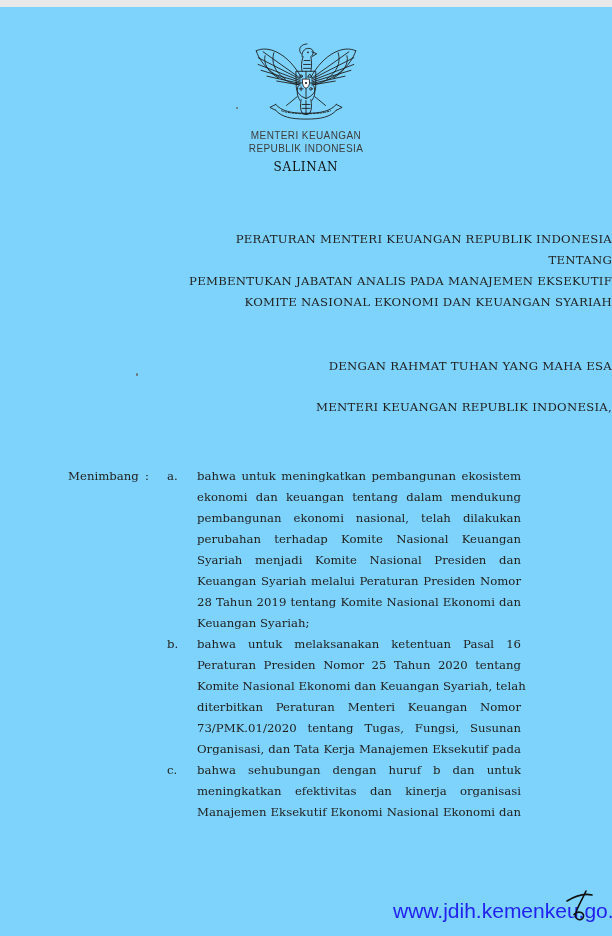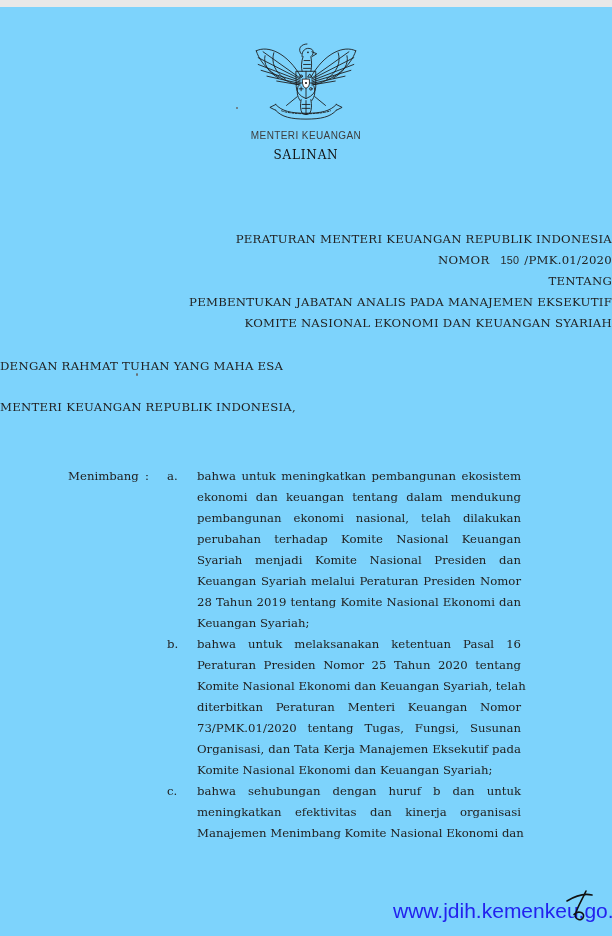--- a/index.html
+++ b/index.html
@@ -34,21 +34,21 @@
     letter-spacing:0.25px; color:#222;
   }
   .nomor-num {
     font-family:"Liberation Sans", sans-serif;
     font-size:10.8px;
     margin:0 5px 0 11px;
     color:#2a2a2a;
   }
   .center-line {
     position:absolute; left:0; right:0;
-    text-align:left;
+    text-align:right;
     font-size:11.7px; line-height:21px;
     letter-spacing:0.25px; color:#222;
   }
   .invocation { top:349px; }
   .authority  { top:390px; }
   
   .body-block {
     position:absolute; top:459px; left:68px; width:456px;
     font-size:11.7px; line-height:21px; color:#222;
   }
@@ -138,32 +138,30 @@
 
         <path d="M24,63 C30,70 40,72 55,72 C70,72 80,70 86,63"></path>
         <path d="M24,69 C30,76 40,78 55,78 C70,78 80,76 86,69"></path>
         <path d="M24,63 L18,66 L24,69"></path>
         <path d="M86,63 L92,66 L86,69"></path>
         <path d="M30,69.5 C40,73.5 70,73.5 80,69.5" stroke-dasharray="2,1.6"></path>
       </g>
     </svg>
     <div class="ministry-block">
       <div class="ministry">MENTERI KEUANGAN</div>
+      <div class="ministry">REPUBLIK INDONESIA</div>
     </div>
     <div class="salinan">SALINAN</div>
   </div>
 
   <div class="speck s1"></div>
   <div class="speck s2"></div>
 
   <div class="title-block">
     <div>PERATURAN MENTERI KEUANGAN REPUBLIK INDONESIA</div>
-    <div>
-      <span>NOMOR</span><span class="nomor-num">150</span><span>/PMK.01/2020</span>
-    </div>
     <div>TENTANG</div>
     <div>PEMBENTUKAN JABATAN ANALIS PADA MANAJEMEN EKSEKUTIF</div>
     <div>KOMITE NASIONAL EKONOMI DAN KEUANGAN SYARIAH</div>
   </div>
 
   <div class="center-line invocation">DENGAN RAHMAT TUHAN YANG MAHA ESA</div>
   <div class="center-line authority">MENTERI KEUANGAN REPUBLIK INDONESIA,</div>
 
   <div class="body-block">
     <div class="c-label">Menimbang</div>
@@ -185,30 +183,29 @@
 
     <div class="item">
       <div class="letter">b.</div>
       <div class="lines">
         <div class="ln j">bahwa untuk melaksanakan ketentuan Pasal 16</div>
         <div class="ln j">Peraturan Presiden Nomor 25 Tahun 2020 tentang</div>
         <div class="ln j">Komite Nasional Ekonomi dan Keuangan Syariah, telah</div>
         <div class="ln j">diterbitkan Peraturan Menteri Keuangan Nomor</div>
         <div class="ln j">73/PMK.01/2020 tentang Tugas, Fungsi, Susunan</div>
         <div class="ln j">Organisasi, dan Tata Kerja Manajemen Eksekutif pada</div>
-        <div class="ln">Komite Nasional Ekonomi dan Keuangan Syariah;</div>
       </div>
     </div>
 
     <div class="item">
       <div class="letter">c.</div>
       <div class="lines">
         <div class="ln j">bahwa sehubungan dengan huruf b dan untuk</div>
         <div class="ln j">meningkatkan efektivitas dan kinerja organisasi</div>
-        <div class="ln j">Manajemen Menimbang Komite Nasional Ekonomi dan</div>
+        <div class="ln j">Manajemen Eksekutif Ekonomi Nasional Ekonomi dan</div>
       </div>
     </div>
   </div>
 
   <a class="footer-url">www.jdih.kemenkeu.go.id</a>
   <svg class="paraph" width="32" height="38" viewBox="0 0 32 38">
     <g stroke="#111" stroke-width="1.6" fill="none" stroke-linecap="round">
       <path d="M4,14 C12,9 21,6 29,8"></path>
       <path d="M23,4 C19,13 14,21 12.5,27 C11.5,33 19,35 20.5,29.5 C21.5,25 14,23.5 11,27.5"></path>
     </g>

